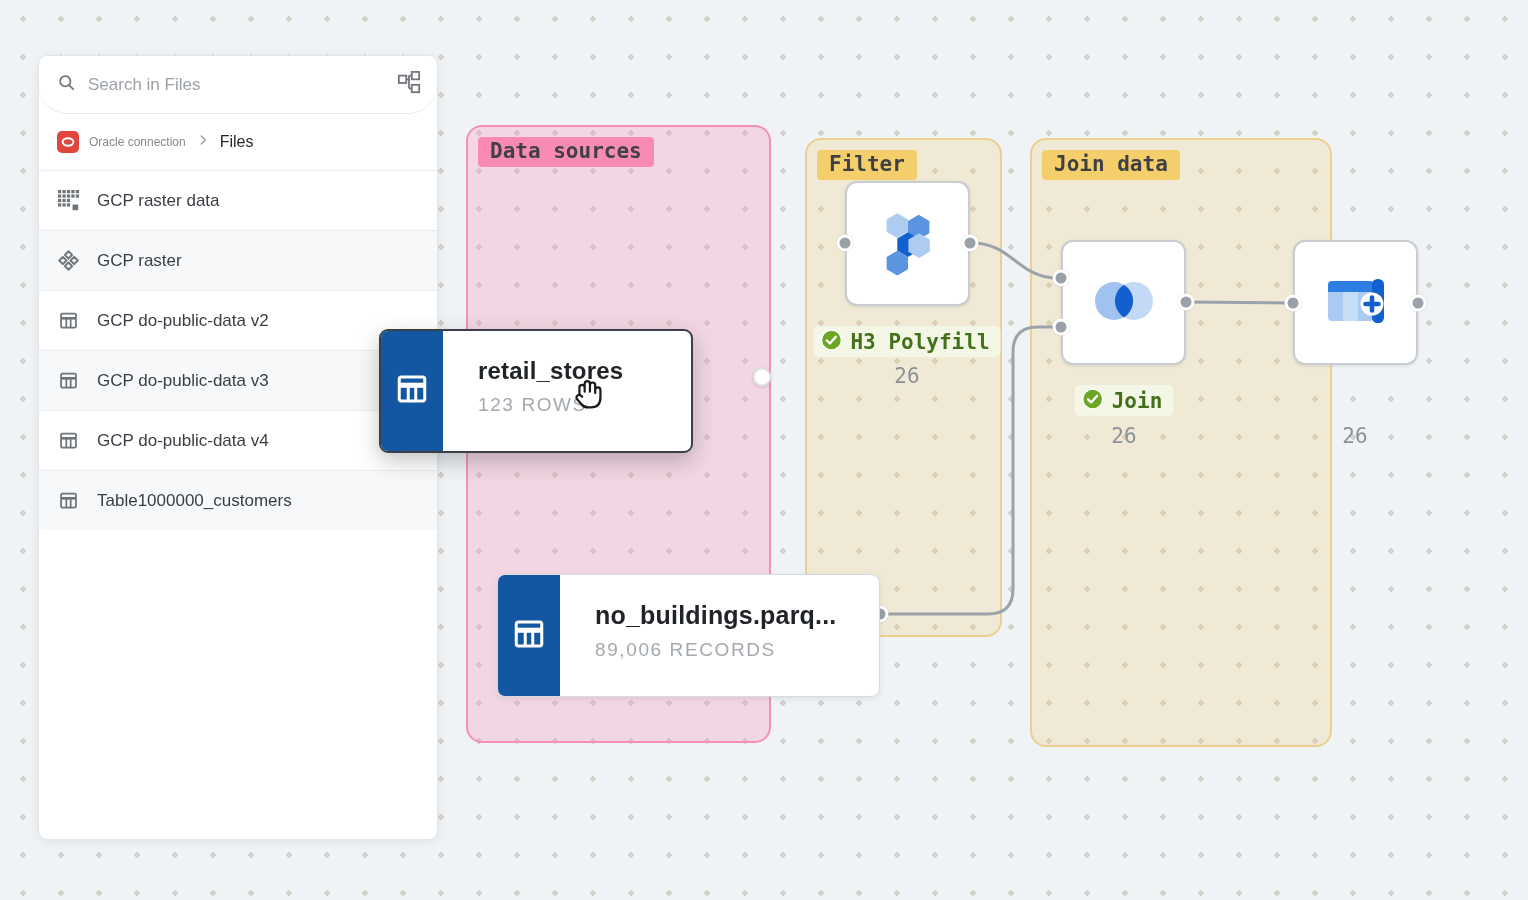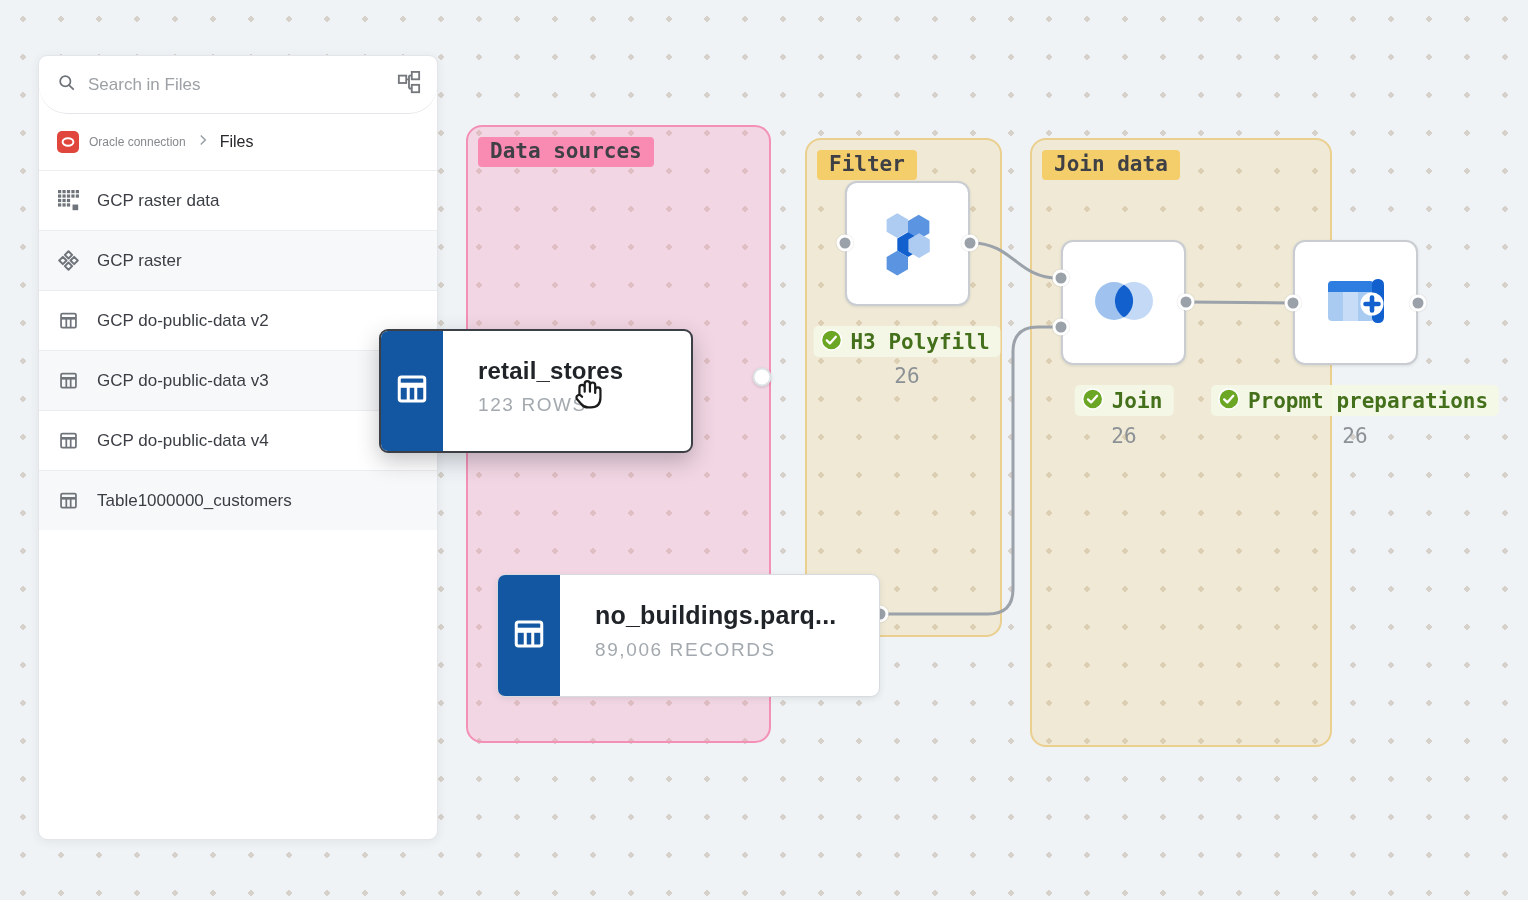--- a/index.html
+++ b/index.html
@@ -157,29 +157,20 @@
         <path d="M8 27h46v25a4 4 0 0 1-4 4H12a4 4 0 0 1-4-4z" fill="#A9CBF2"></path>
         <rect x="23" y="27" width="15" height="29" fill="#C6DCF7"></rect>
         <rect x="52" y="14" width="12" height="44" rx="5.5" fill="#1160CE"></rect>
         <circle cx="52" cy="39" r="11.5" fill="#fff"></circle>
         <path d="M52 32.5v13 M45.5 39h13" stroke="#1160CE" stroke-width="4.6" stroke-linecap="round"></path>
       </svg>
     </span>
   </div>
   <div class="port" style="left:1293px; top:303px;"></div>
   <div class="port" style="left:1418px; top:303px;"></div>
-  <div class="status-pill" style="left:1355px; top:385px;">
-    <span>
-      <svg width="22" height="22" viewBox="0 0 22 22">
-          <circle cx="11" cy="11" r="10" fill="#6CA625" stroke="#fff" stroke-width="1.5"></circle>
-          <path d="M6.3 11.4l3.1 3 6-6.6" stroke="#fff" stroke-width="2.3" fill="none" stroke-linecap="round" stroke-linejoin="round"></path>
-        </svg>
-    </span>
-    <span class="pill-label">Propmt preparations</span>
-  </div>
   <div class="node-count" style="left:1355px; top:424px;">26</div>
 
   <div class="table-card card-buildings">
     <div class="strip">
       <span>
         <svg width="36" height="36" viewBox="0 0 24 24" fill="none" stroke="#fff" stroke-width="2">
           <rect x="3.5" y="4" width="17" height="16" rx="1.5"></rect>
           <path d="M3.5 9.5h17" stroke-width="3.4"></path>
           <path d="M9.5 10v10 M14.5 10v10" stroke-width="2"></path>
         </svg>

